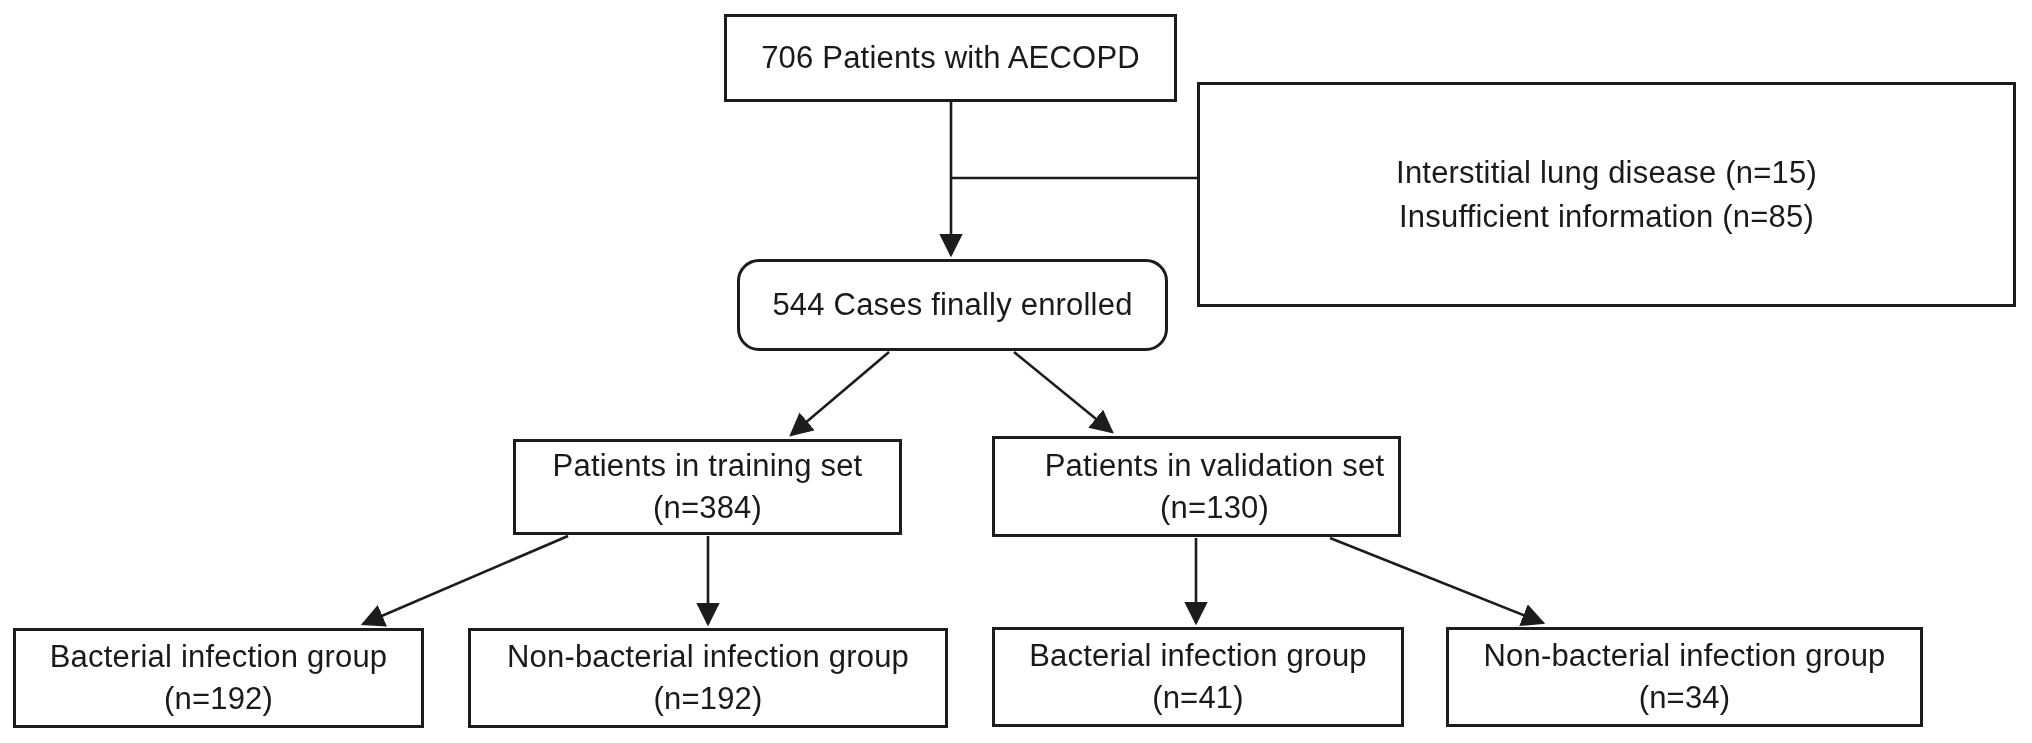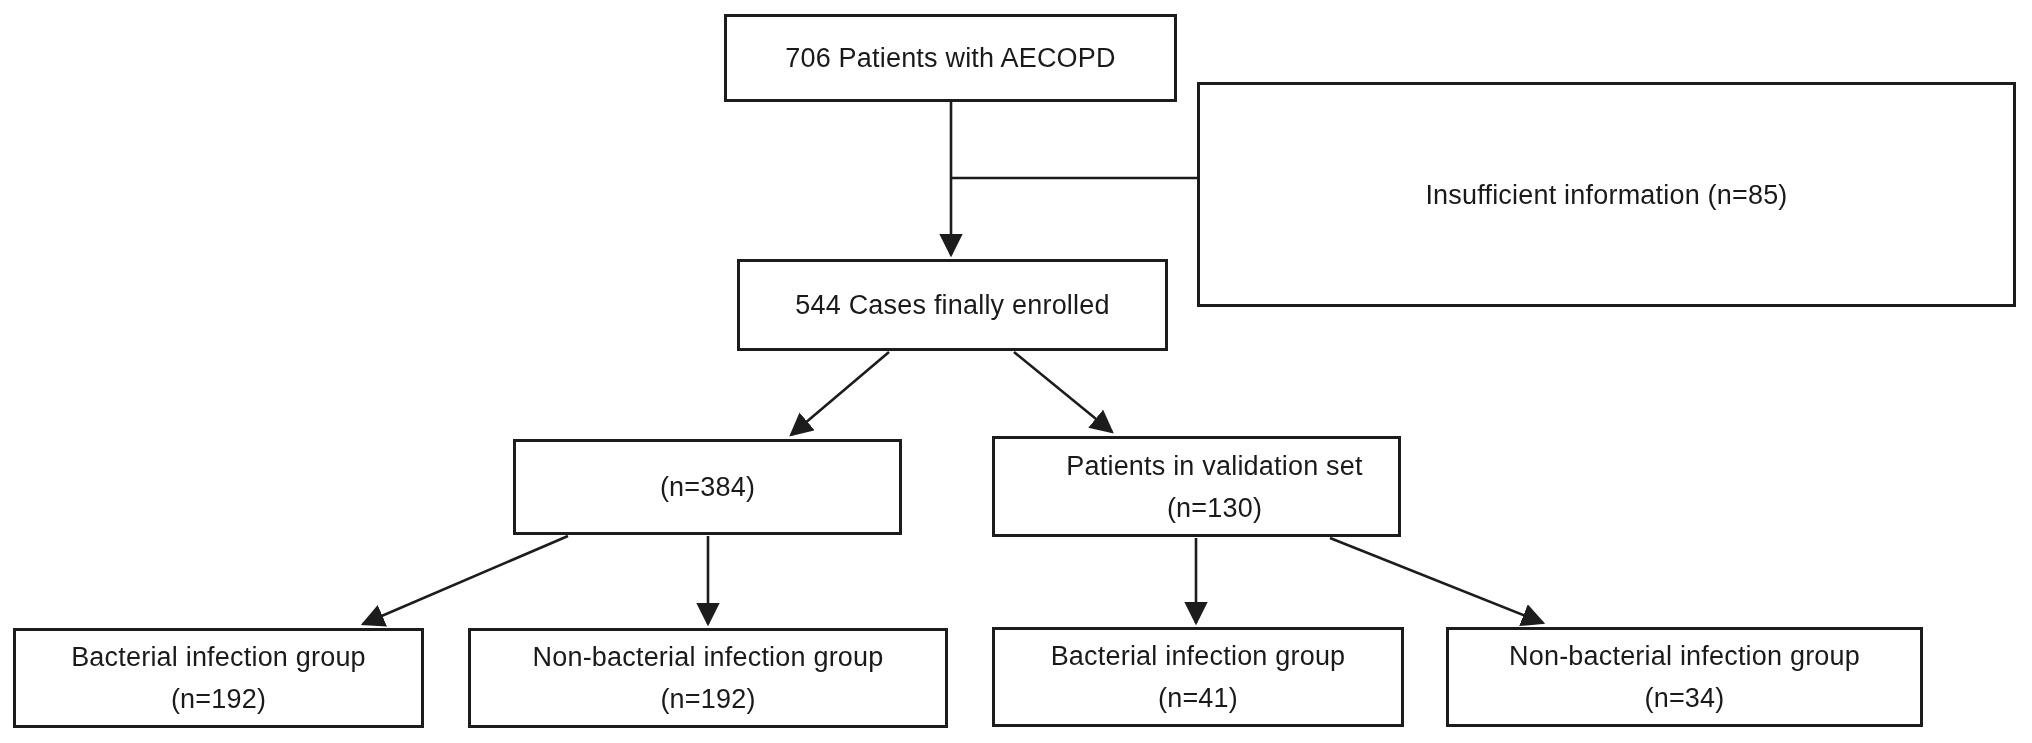--- a/index.html
+++ b/index.html
@@ -25,29 +25,29 @@
   .node {
     position: absolute;
     box-sizing: border-box;
     border: 3px solid #1c1c1c;
     background: #ffffff;
     display: flex;
     flex-direction: column;
     align-items: center;
     justify-content: center;
     text-align: right;
-    font-size: 27px;
+    font-size: 31px;
     line-height: 42px;
     letter-spacing: 0.2px;
   }
   .node .line { white-space: nowrap; }
   
   #node-total        { left: 724px;  top: 14px;  width: 453px; height: 88px;  }
   #node-excluded     { left: 1197px; top: 82px;  width: 819px; height: 225px; line-height: 44px; }
-  #node-enrolled     { left: 737px;  top: 259px; width: 431px; height: 92px;  }
+  #node-enrolled     { left: 737px;  top: 259px; width: 431px; height: 92px; border-radius: 22px;  }
   #node-training     { left: 513px;  top: 439px; width: 389px; height: 96px;  }
   #node-validation   { left: 992px;  top: 436px; width: 409px; height: 101px; padding-left: 36px; }
   #node-train-bact   { left: 13px;   top: 628px; width: 411px; height: 100px; }
   #node-train-nonbact{ left: 468px;  top: 628px; width: 480px; height: 100px; }
   #node-valid-bact   { left: 992px;  top: 627px; width: 412px; height: 100px; }
   #node-valid-nonbact{ left: 1446px; top: 627px; width: 477px; height: 100px; }
 </style>
 </head>
 <body>
 
@@ -75,28 +75,30 @@
     <path d="M1196,538 L1196,623" stroke="#1c1c1c" stroke-width="2.6" fill="none" marker-end="url(#arrow)"></path>
 
     <path d="M1330,538 L1543,623" stroke="#1c1c1c" stroke-width="2.6" fill="none" marker-end="url(#arrow)"></path>
   </svg>
 
   <div class="node" id="node-total">
     <div class="line">706 Patients with AECOPD</div>
   </div>
 
   <div class="node" id="node-excluded">
+    <div class="line">Interstitial lung disease (n=15)</div>
     <div class="line">Insufficient information (n=85)</div>
   </div>
 
   <div class="node" id="node-enrolled">
     <div class="line">544 Cases finally enrolled</div>
   </div>
 
   <div class="node" id="node-training">
+    <div class="line">Patients in training set</div>
     <div class="line">(n=384)</div>
   </div>
 
   <div class="node" id="node-validation">
     <div class="line">Patients in validation set</div>
     <div class="line">(n=130)</div>
   </div>
 
   <div class="node" id="node-train-bact">
     <div class="line">Bacterial infection group</div>

